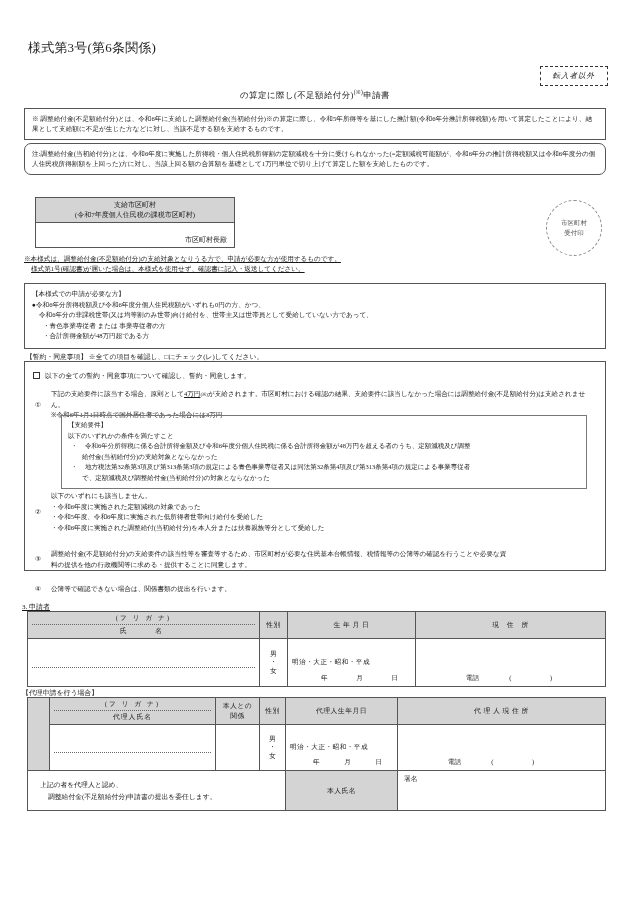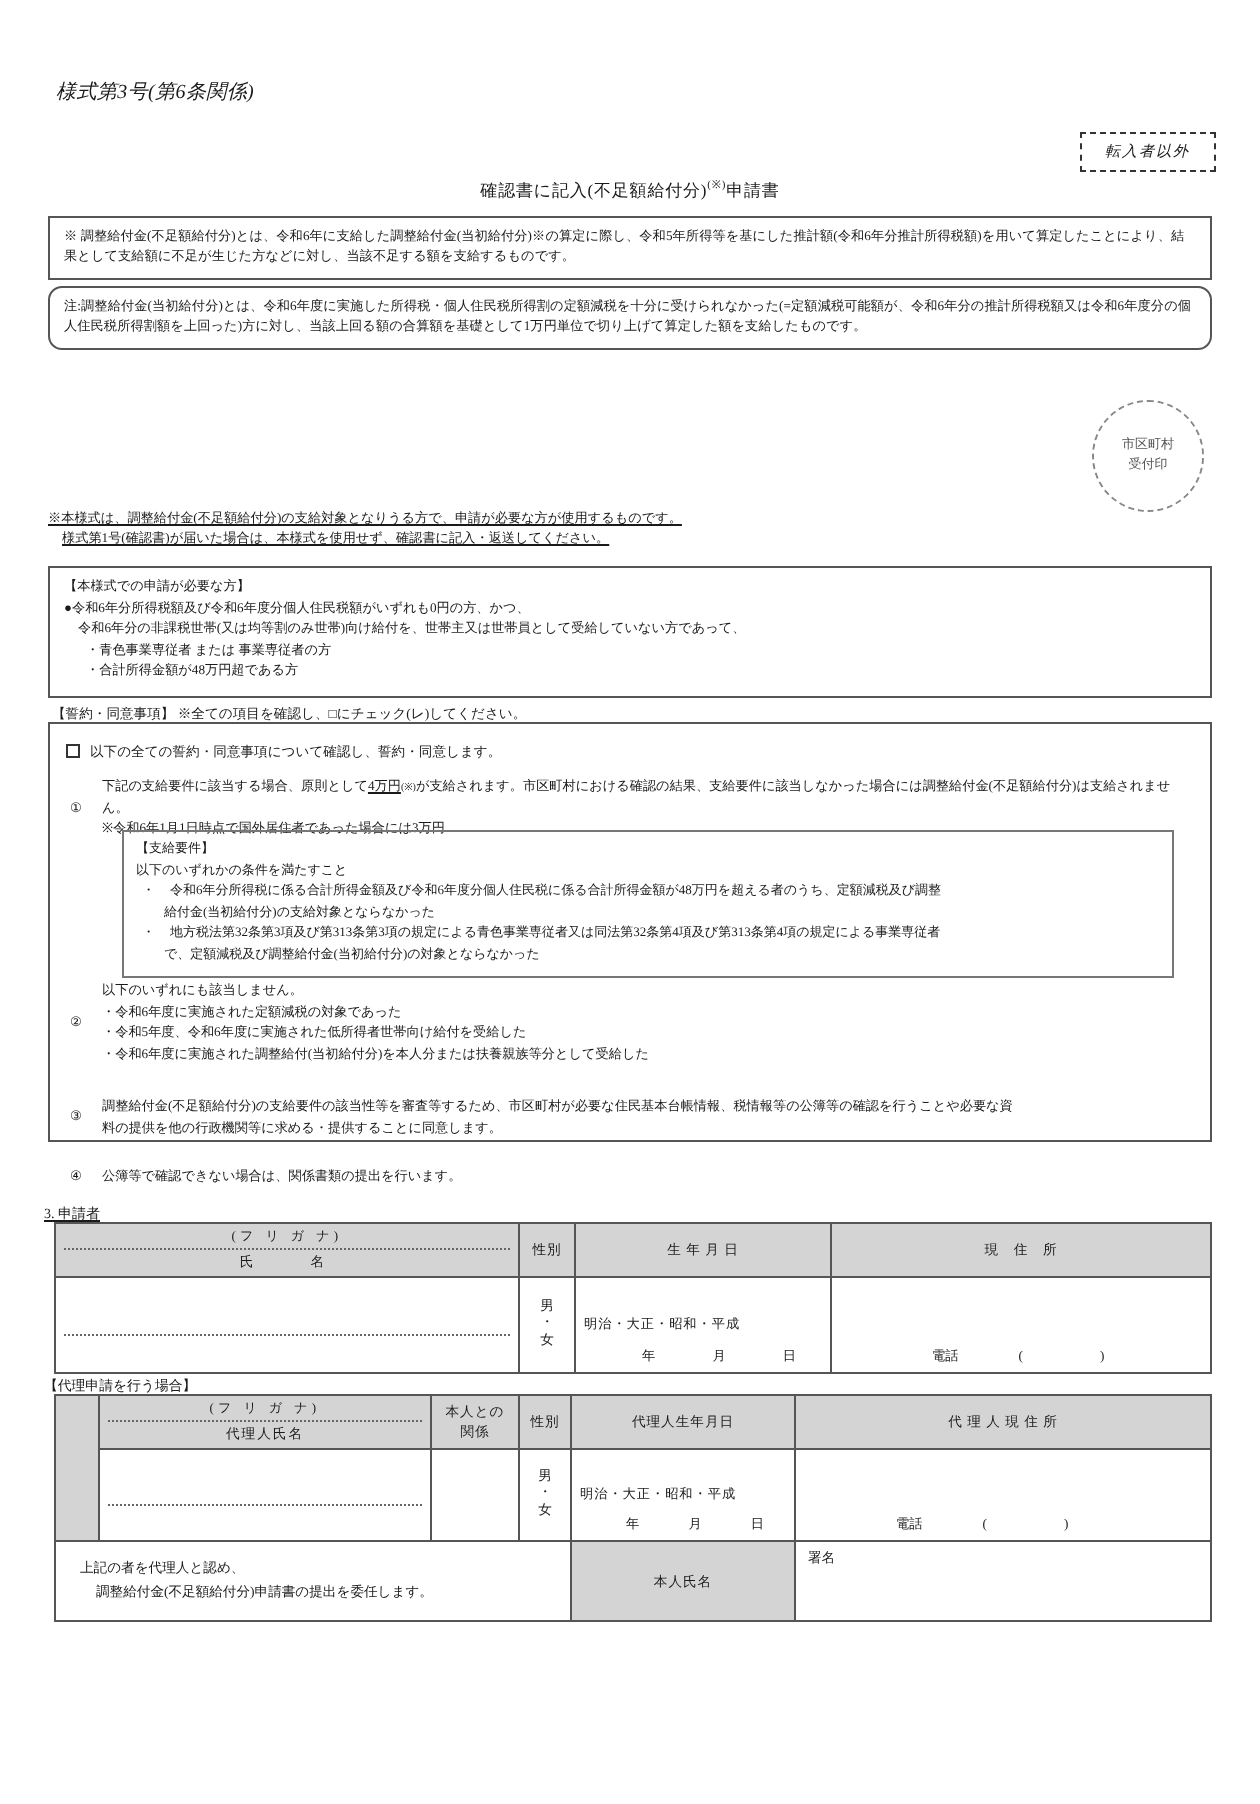--- a/index.html
+++ b/index.html
@@ -25,23 +25,22 @@
 
   
   .abs { position: absolute; }
   .u { text-decoration: underline; }
   .tiny { font-size: 5px; }
   .sup { font-size: 5.5px; vertical-align: super; }
 
   
   #form-code {
     left: 28px; top: 39px;
-    font-size: 10px;
+    font-size: 13px;
     letter-spacing: 0.2px;
-    font-style: italic;
   }
   #transferee-box {
     right: 22px; top: 66px;
     border: 1.4px dashed #333;
     padding: 4px 12px;
     font-size: 7.5px;
     letter-spacing: 1px;
     font-style: italic;
   }
   #doc-title {
@@ -282,31 +281,46 @@
 
 <div class="page">
 
   <div class="abs" id="form-code">様式第3号(第6条関係)</div>
 
   <div class="abs" id="transferee-box">
     <span>転入者以外</span>
   </div>
 
   <div class="abs" id="doc-title">
-    <span>確認書に記入(不足額給付分)</span><span class="sup">(※)</span><span>申請書</span>
+    <span>の算定に際し(不足額給付分)</span><span class="sup">(※)</span><span>申請書</span>
   </div>
 
   <div class="abs note-box" id="note-kome">
     <span>※ 調整給付金(不足額給付分)とは、令和6年に支給した調整給付金(当初給付分)※の算定に際し、令和5年所得等を基にした推計額(令和6年分推計所得税額)を用いて算定したことにより、結果として支給額に不足が生じた方などに対し、当該不足する額を支給するものです。</span>
   </div>
 
   <div class="abs note-box" id="note-chu">
     <span>注:調整給付金(当初給付分)とは、令和6年度に実施した所得税・個人住民税所得割の定額減税を十分に受けられなかった(=定額減税可能額が、令和6年分の推計所得税額又は令和6年度分の個人住民税所得割額を上回った)方に対し、当該上回る額の合算額を基礎として1万円単位で切り上げて算定した額を支給したものです。</span>
   </div>
 
+  <table class="abs" id="muni-table">
+    <tbody>
+        <tr>
+      <td class="hd">
+        <div>支給市区町村</div>
+        <div>(令和7年度個人住民税の課税市区町村)</div>
+      </td>
+    </tr>
+    <tr>
+      <td class="bd">
+        <span>市区町村長殿</span>
+      </td>
+    </tr>
+  </tbody>
+    </table>
 
   <div class="abs" id="receipt-stamp">
     <div>市区町村</div>
     <div>受付印</div>
   </div>
 
   <div class="abs u" id="instr-1">※本様式は、調整給付金(不足額給付分)の支給対象となりうる方で、申請が必要な方が使用するものです。</div>
   <div class="abs u" id="instr-2">様式第1号(確認書)が届いた場合は、本様式を使用せず、確認書に記入・返送してください。</div>
 
   <div class="abs" id="eligibility-box">

